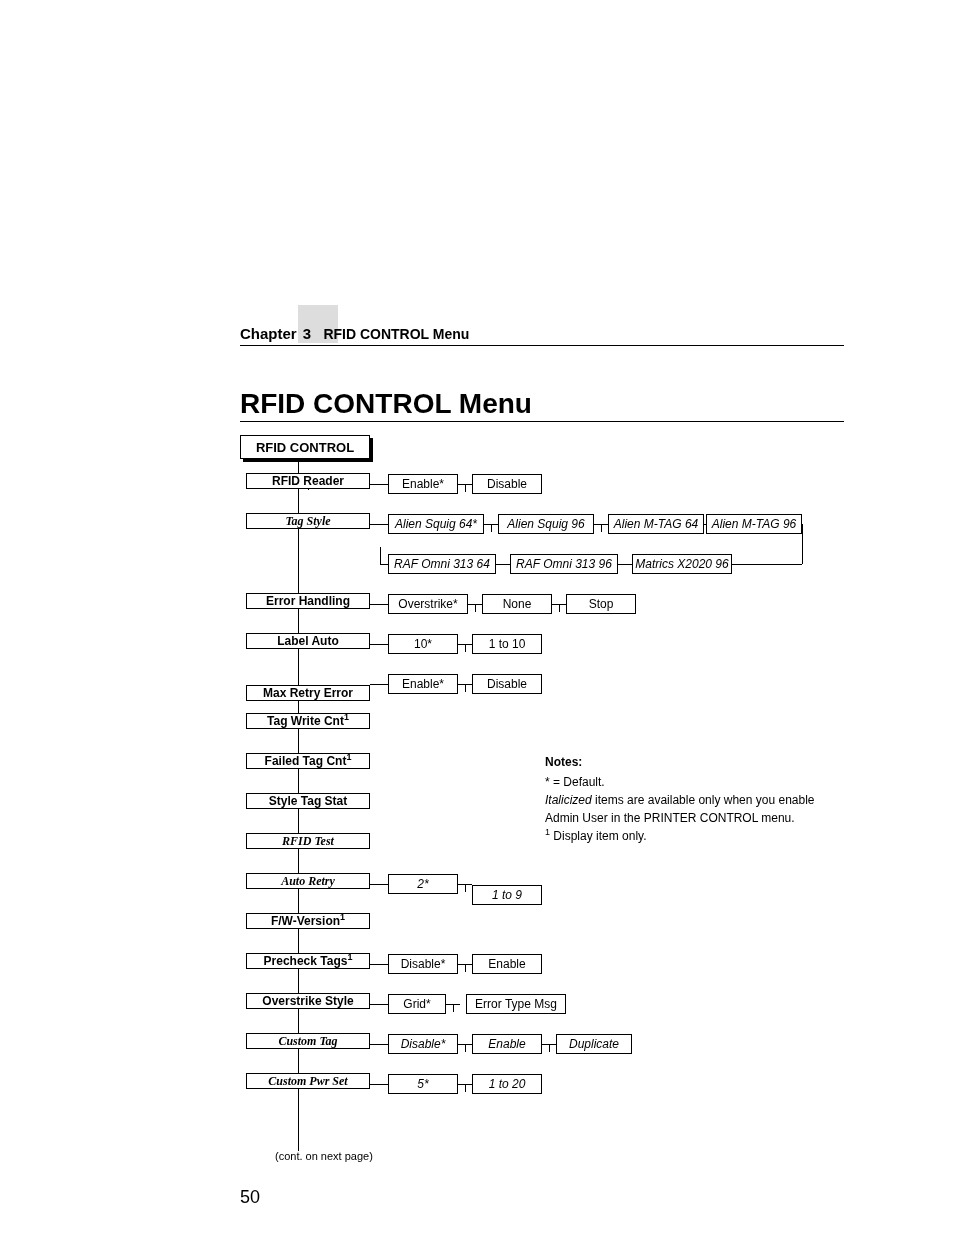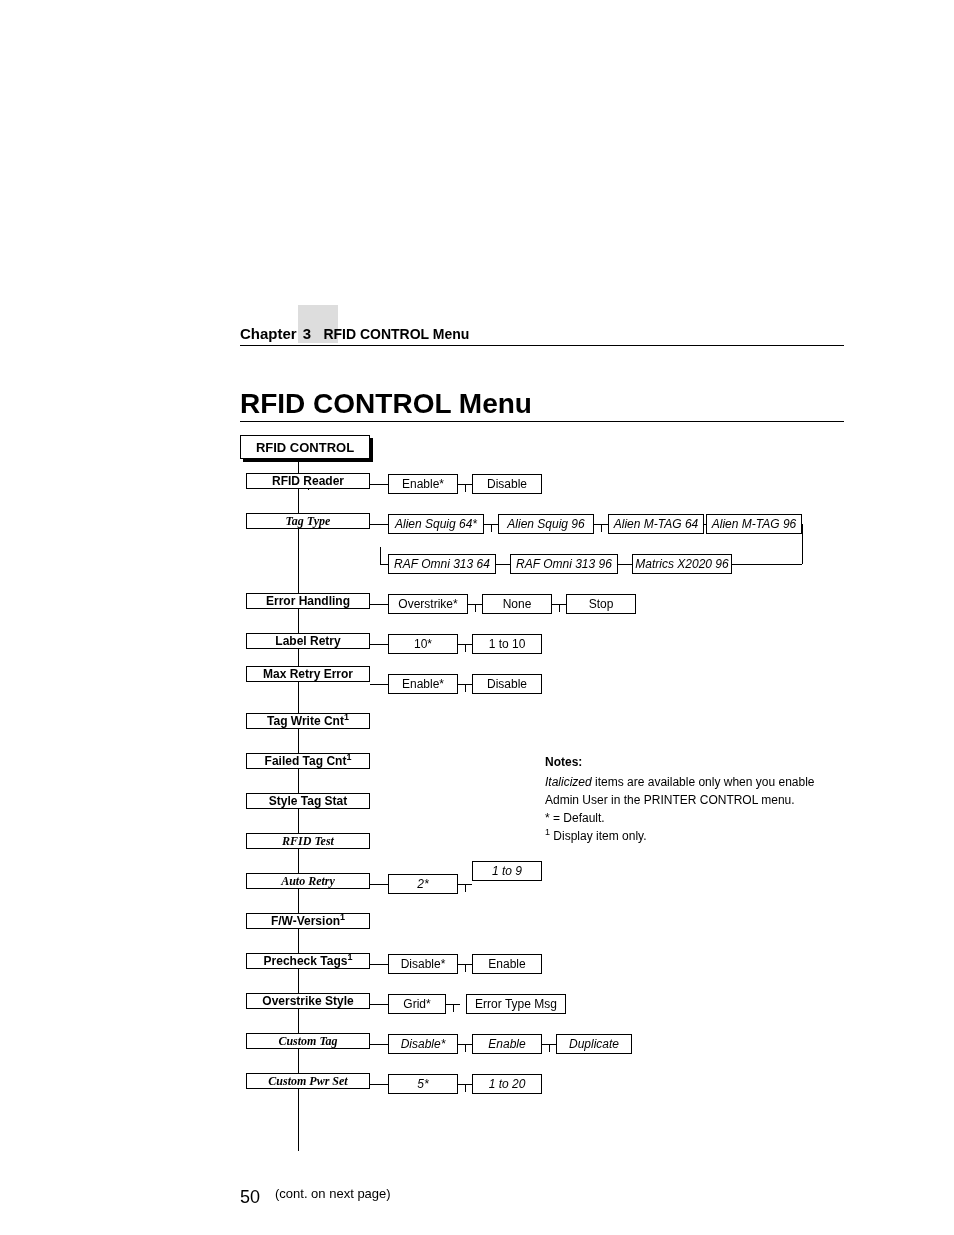--- a/index.html
+++ b/index.html
@@ -120,22 +120,22 @@
   font-size: 12px;
   line-height: 1.5;
 }
 .notes .hd { font-weight: bold; margin-bottom: 2px; }
 .notes .it { font-style: italic; }
 .notes sup { font-size: 9px; vertical-align: super; line-height: 0; }
 
 .cont {
   position: absolute;
   left: 275px;
-  top: 1186px;
-  font-size: 13px;
+  top: 1150px;
+  font-size: 11px;
 }
 .pageno {
   position: absolute;
   left: 240px;
   top: 1187px;
   font-size: 18px;
 }
 </style>
 </head>
 <body>
@@ -167,21 +167,21 @@
     <div class="box menu-box" style="top:38px;">
         <span class="b">RFID Reader</span>
       </div>
     <div class="hline" style="left:130px; top:49px; width:18px;"></div>
     <div class="box opt-box" style="left:148px; top:39px; width:70px;">Enable*</div>
     <div class="hline" style="left:218px; top:49px; width:14px;"></div>
     <div class="vline" style="left:225px; top:49px; height:8px;"></div>
     <div class="box opt-box" style="left:232px; top:39px; width:70px;">Disable</div>
 
     <div class="box menu-box" style="top:78px;">
-        <span class="it">Tag Type</span>
+        <span class="it">Tag Style</span>
       </div>
     <div class="hline" style="left:130px; top:89px; width:18px;"></div>
     <div class="box opt-box it" style="left:148px; top:79px; width:96px;">Alien Squig 64*</div>
     <div class="hline" style="left:244px; top:89px; width:14px;"></div>
     <div class="vline" style="left:251px; top:89px; height:8px;"></div>
     <div class="box opt-box it" style="left:258px; top:79px; width:96px;">Alien Squig 96</div>
     <div class="hline" style="left:354px; top:89px; width:14px;"></div>
     <div class="vline" style="left:361px; top:89px; height:8px;"></div>
     <div class="box opt-box it" style="left:368px; top:79px; width:96px;">Alien M-TAG 64</div>
     <div class="hline" style="left:464px; top:89px; width:2px;"></div>
@@ -203,29 +203,29 @@
     <div class="hline" style="left:130px; top:169px; width:18px;"></div>
     <div class="box opt-box" style="left:148px; top:159px; width:80px;">Overstrike*</div>
     <div class="hline" style="left:228px; top:169px; width:14px;"></div>
     <div class="vline" style="left:235px; top:169px; height:8px;"></div>
     <div class="box opt-box" style="left:242px; top:159px; width:70px;">None</div>
     <div class="hline" style="left:312px; top:169px; width:14px;"></div>
     <div class="vline" style="left:319px; top:169px; height:8px;"></div>
     <div class="box opt-box" style="left:326px; top:159px; width:70px;">Stop</div>
 
     <div class="box menu-box" style="top:198px;">
-        <span class="b">Label Retry</span>
+        <span class="b">Label Auto</span>
       </div>
     <div class="hline" style="left:130px; top:209px; width:18px;"></div>
     <div class="box opt-box" style="left:148px; top:199px; width:70px;">10*</div>
     <div class="hline" style="left:218px; top:209px; width:14px;"></div>
     <div class="vline" style="left:225px; top:209px; height:8px;"></div>
     <div class="box opt-box" style="left:232px; top:199px; width:70px;">1 to 10</div>
 
-    <div class="box menu-box" style="top:231px;">
+    <div class="box menu-box" style="top:250px;">
         <span class="b">Max Retry Error</span>
       </div>
     <div class="hline" style="left:130px; top:249px; width:18px;"></div>
     <div class="box opt-box" style="left:148px; top:239px; width:70px;">Enable*</div>
     <div class="hline" style="left:218px; top:249px; width:14px;"></div>
     <div class="vline" style="left:225px; top:249px; height:8px;"></div>
     <div class="box opt-box" style="left:232px; top:239px; width:70px;">Disable</div>
 
     <div class="box menu-box" style="top:278px;">
         <span class="b"><span>Tag Write Cnt</span><sup>1</sup></span>
@@ -243,21 +243,21 @@
         <span class="it">RFID Test</span>
       </div>
 
     <div class="box menu-box" style="top:438px;">
         <span class="it">Auto Retry</span>
       </div>
     <div class="hline" style="left:130px; top:449px; width:18px;"></div>
     <div class="box opt-box it" style="left:148px; top:439px; width:70px;">2*</div>
     <div class="hline" style="left:218px; top:449px; width:14px;"></div>
     <div class="vline" style="left:225px; top:449px; height:8px;"></div>
-    <div class="box opt-box it" style="left:232px; top:426px; width:70px;">1 to 9</div>
+    <div class="box opt-box it" style="left:232px; top:450px; width:70px;">1 to 9</div>
 
     <div class="box menu-box" style="top:478px;">
         <span class="b"><span>F/W-Version</span><sup>1</sup></span>
       </div>
 
     <div class="box menu-box" style="top:518px;">
         <span class="b"><span>Precheck Tags</span><sup>1</sup></span>
       </div>
     <div class="hline" style="left:130px; top:529px; width:18px;"></div>
     <div class="box opt-box" style="left:148px; top:519px; width:70px;">Disable*</div>
@@ -292,22 +292,22 @@
         <span class="it">Custom Pwr Set</span>
       </div>
     <div class="hline" style="left:130px; top:649px; width:18px;"></div>
     <div class="box opt-box it" style="left:148px; top:639px; width:70px;">5*</div>
     <div class="hline" style="left:218px; top:649px; width:14px;"></div>
     <div class="vline" style="left:225px; top:649px; height:8px;"></div>
     <div class="box opt-box it" style="left:232px; top:639px; width:70px;">1 to 20</div>
 
     <div class="notes">
       <div class="hd">Notes:</div>
+      <div>* = Default.</div>
       <div><span class="it">Italicized</span><span> items are available only when you enable Admin User in the PRINTER CONTROL menu.</span></div>
-      <div>* = Default.</div>
       <div><sup>1</sup><span> Display item only.</span></div>
     </div>
 
   </div>
 
   <div class="cont">(cont. on next page)</div>
   <div class="pageno">50</div>
 
 </div>
 

